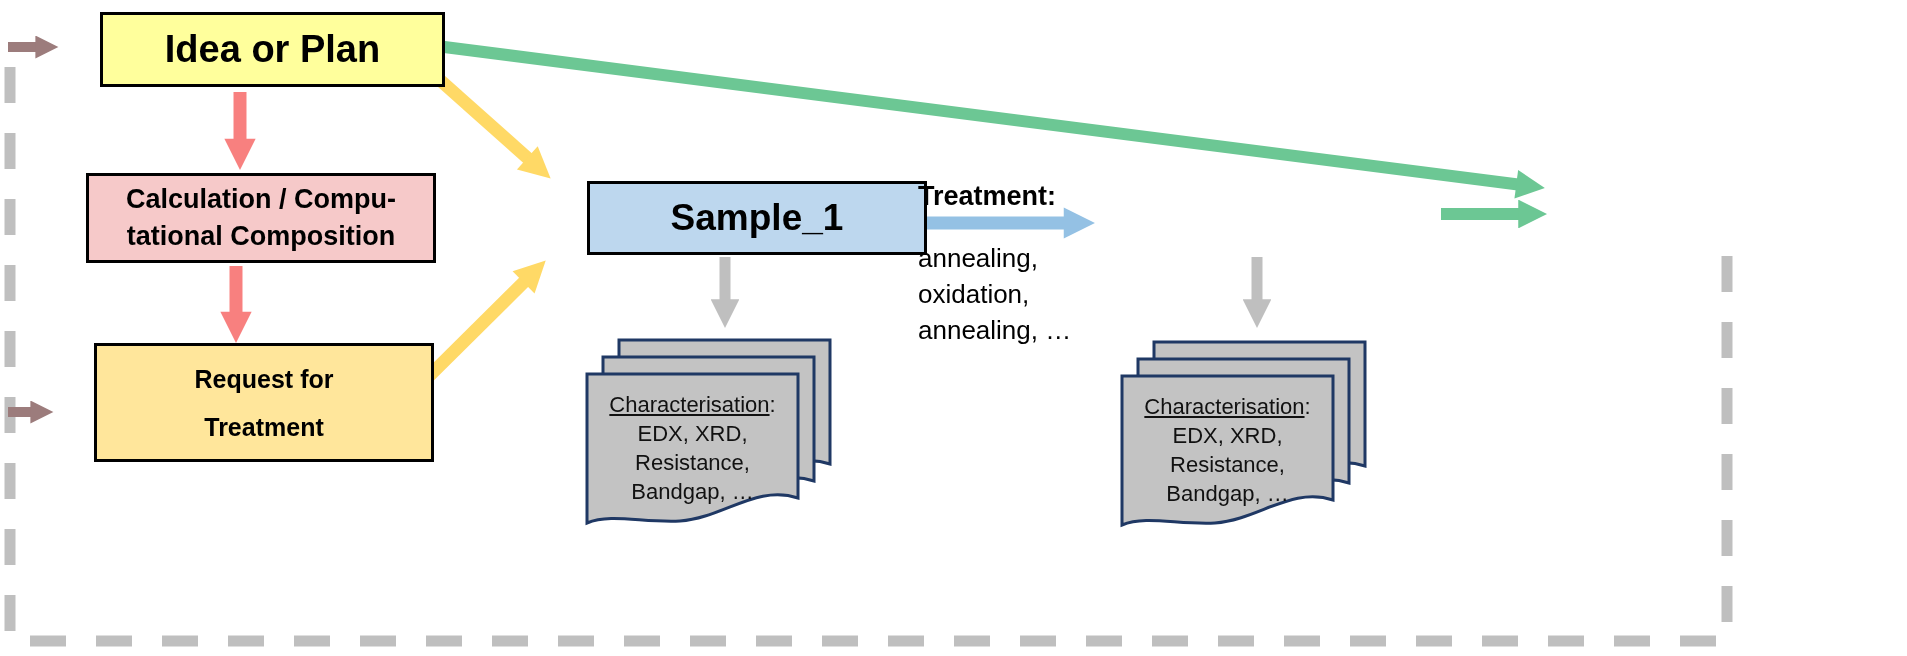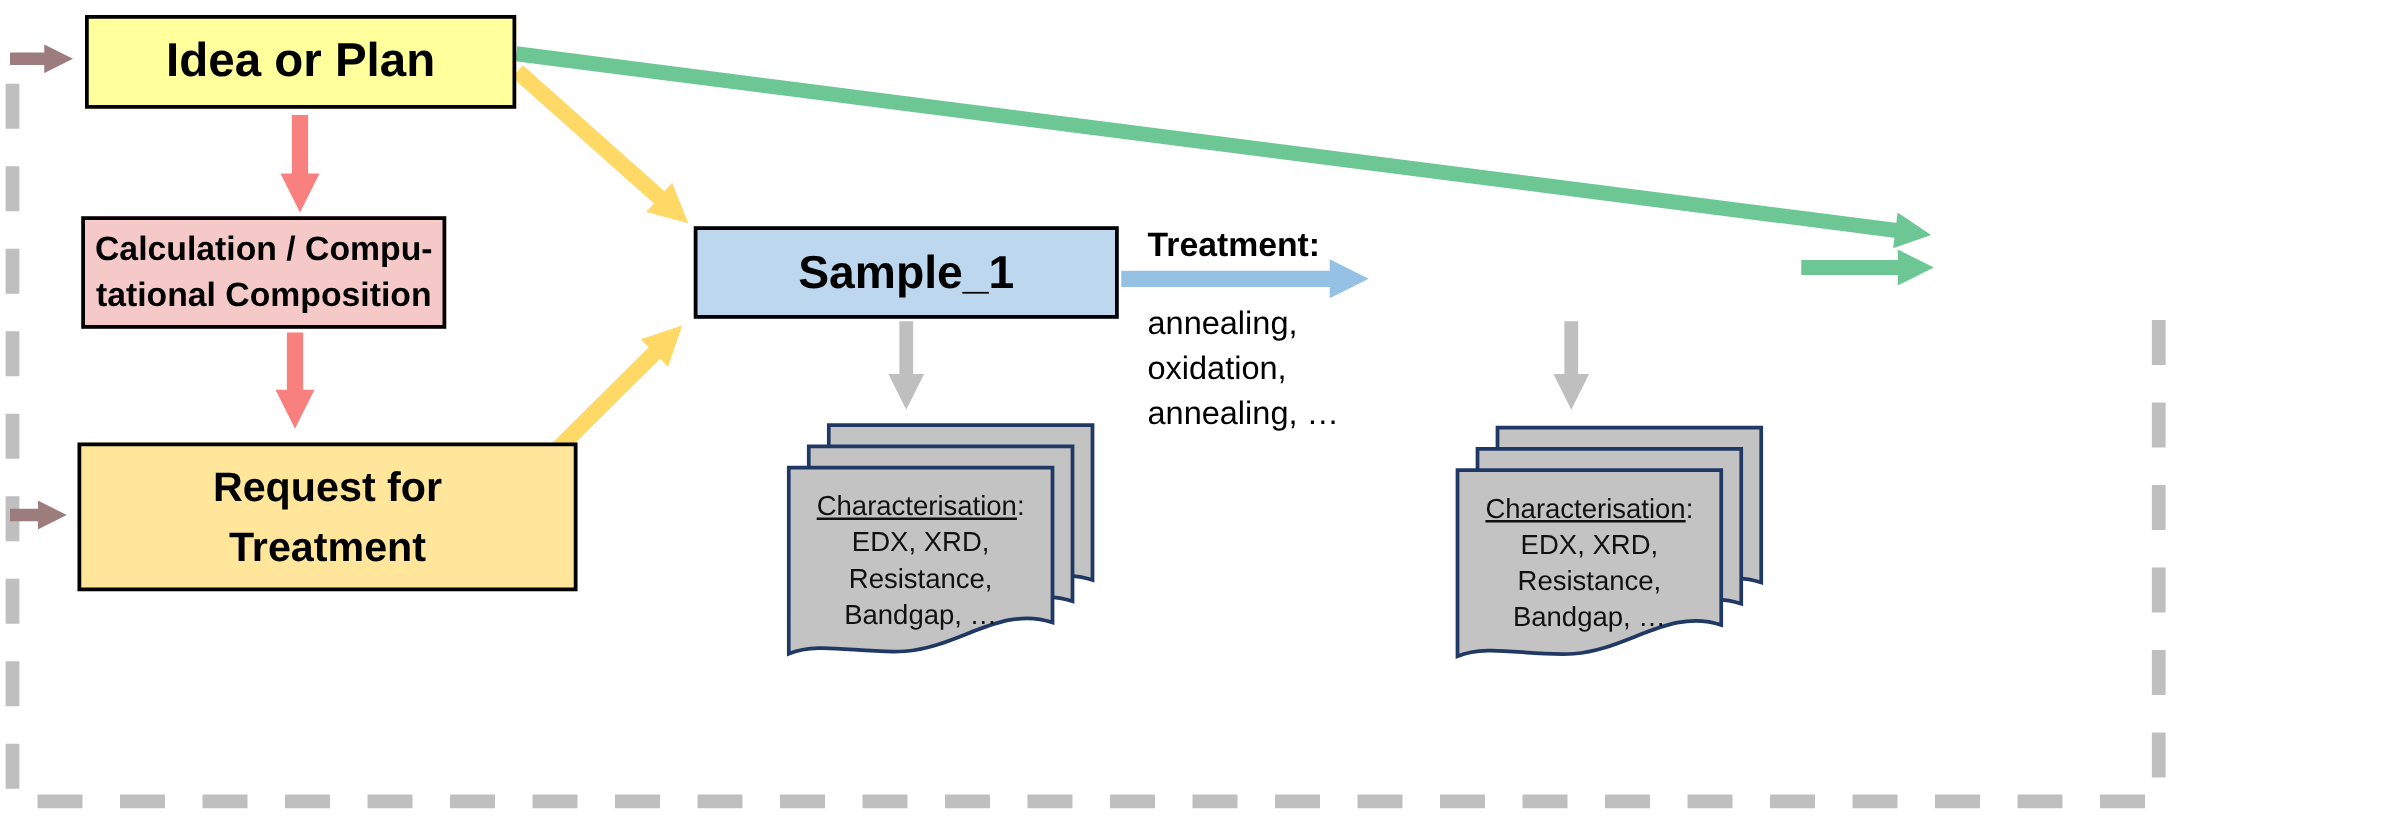--- a/index.html
+++ b/index.html
@@ -16,38 +16,39 @@
   .node {
     position: absolute;
     box-sizing: border-box;
     border: 3px solid var(--box-border, #000);
     display: flex;
     align-items: center;
     justify-content: center;
     text-align: center;
     font-weight: bold;
     line-height: 1.15;
+    margin-left: 32px;
   }
   .node-idea      { left: 68px;   top: 12px;  width: 345px; height: 75px;  background: var(--idea-fill,#FFFF9C);    font-size: 38px; }
-  .node-calc      { left: 65px;   top: 173px; width: 292px; height: 90px;  background: var(--calc-fill,#F6C9C9);    font-size: 27px; line-height: 37px; }
-  .node-request   { left: 62px;   top: 354px; width: 400px; height: 119px; background: var(--request-fill,#FFE69B); font-size: 33px; line-height: 48px; }
+  .node-calc      { left: 54px;   top: 173px; width: 350px; height: 90px;  background: var(--calc-fill,#F6C9C9);    font-size: 27px; line-height: 37px; }
+  .node-request   { left: 62px;   top: 343px; width: 340px; height: 119px; background: var(--request-fill,#FFE69B); font-size: 25px; line-height: 48px; }
   .node-sample1   { left: 555px;  top: 181px; width: 340px; height: 74px;  background: var(--sample-fill,#BDD7EE);  font-size: 37px; align-items: center; }
   .node-sample2   { left: 1098px; top: 181px; width: 340px; height: 73px;  background: var(--sample-fill,#BDD7EE);  font-size: 37px; }
   .node-report    { left: 1558px; top: 180px; width: 340px; height: 73px;  background: var(--report-fill,#C9E5B0);  font-size: 38px; }
 
   .treatment-title {
     position: absolute; left: 918px; top: 181px; width: 220px;
     font-weight: bold; font-size: 27px;
   }
   .treatment-items {
     position: absolute; left: 918px; top: 240px; width: 240px;
     font-size: 26px; line-height: 36px;
   }
 
-  .doc-stack { position: absolute; width: 247px; height: 200px; margin-left: 44px; }
+  .doc-stack { position: absolute; width: 247px; height: 200px; }
   .stack-1 { left: 585px;  top: 338px; }
   .stack-2 { left: 1120px; top: 340px; }
   .doc-page { position: absolute; width: 215px; height: 160px; }
   .doc-page.back   { left: 32px; top: 0; }
   .doc-page.middle { left: 16px; top: 17px; }
   .doc-page.front  { left: 0;    top: 34px; }
   .doc-text {
     position: absolute; left: 0; top: 52px; width: 215px;
     text-align: center; font-size: 22px; line-height: 29px; color: #111;
   }

